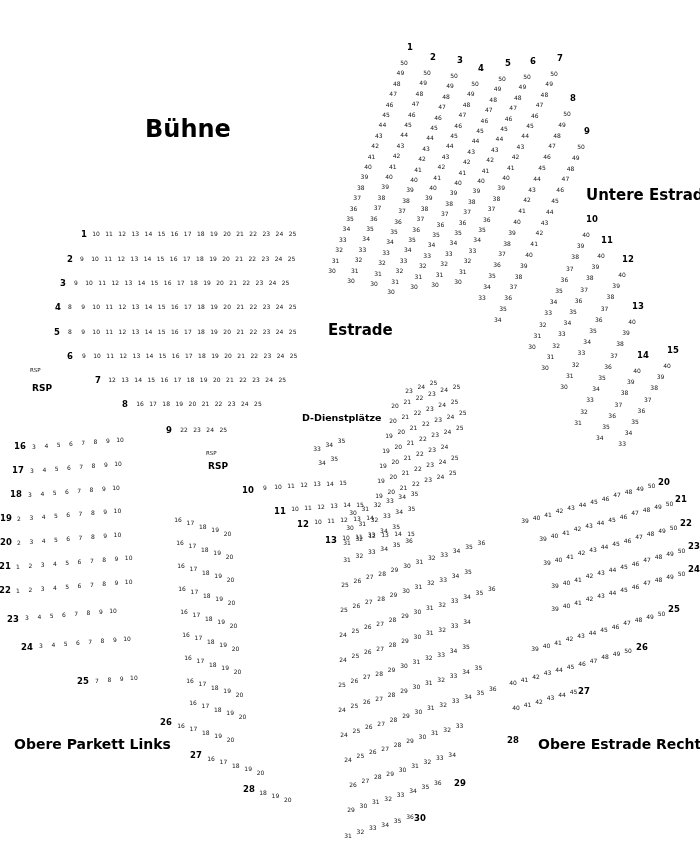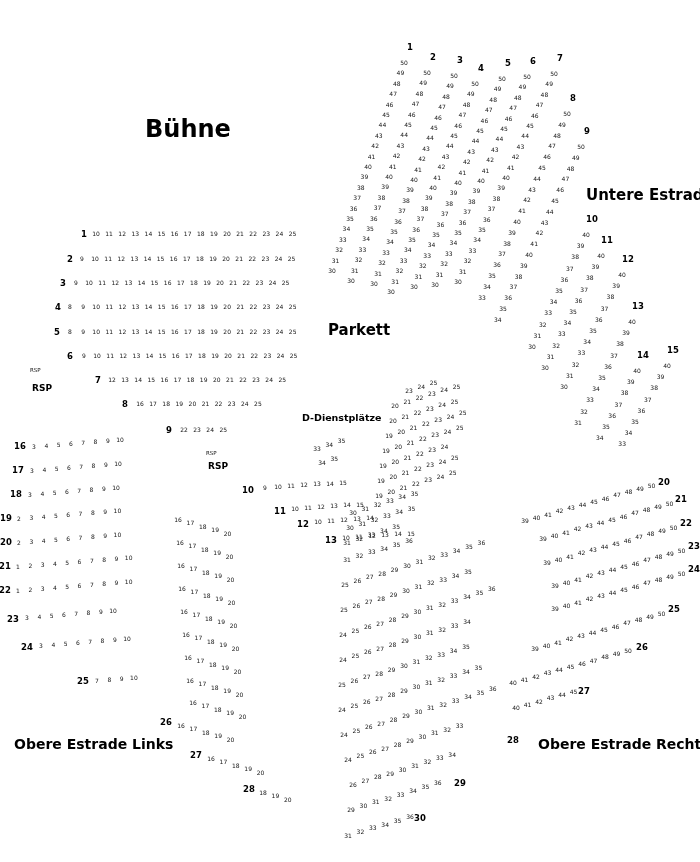--- a/index.html
+++ b/index.html
@@ -23,23 +23,23 @@
   .h-ob-rechts{ left:538px; top:737px; font-size:14px; }
   .h-dienst   { left:302px; top:413px; font-size:9.5px; }
   .rsp-small  { position:absolute; font-size:5.5px; line-height:1; color:#141414; white-space:nowrap; }
   .rsp-bold   { position:absolute; font-size:9px; line-height:1; font-weight:bold; color:#000; white-space:nowrap; }
 </style>
 </head>
 <body>
 
 <div id="seatmap">
   <div class="heading h-stage">Bühne</div>
-  <div class="heading h-parkett">Parkett</div>
+  <div class="heading h-parkett">Estrade</div>
   <div class="heading h-untere">Untere Estrade</div>
-  <div class="heading h-ob-links">Obere Estrade Links</div>
+  <div class="heading h-ob-links">Obere Parkett Links</div>
   <div class="heading h-ob-rechts">Obere Estrade Rechts</div>
   <div class="heading h-dienst">D-Dienstplätze</div>
 
   <div class="rsp-small" style="left:30px;top:368px;">RSP</div>
   <div class="rsp-bold" style="left:32px;top:384px;">RSP</div>
   <div class="rsp-small" style="left:206px;top:451px;">RSP</div>
   <div class="rsp-bold" style="left:208px;top:462px;">RSP</div>
 <span class="row-label" style="left: 84px; top: 234px;">1</span>
     <span class="seat" style="left: 96px; top: 234px;">10</span>
     <span class="seat" style="left: 109.1px; top: 234px;">11</span>

